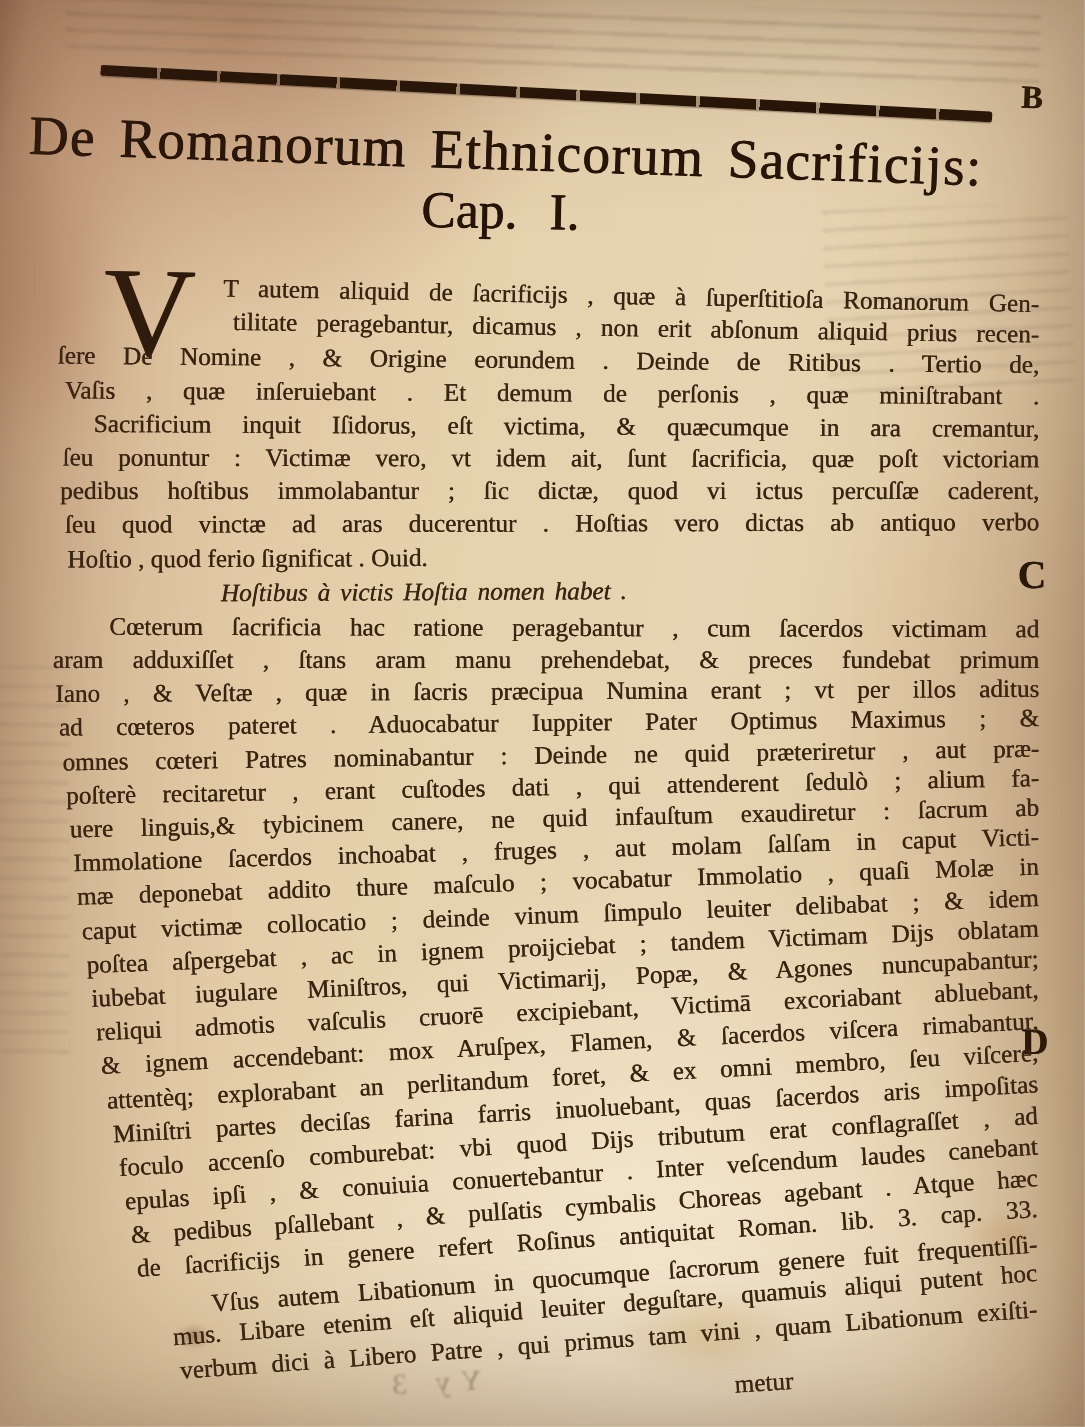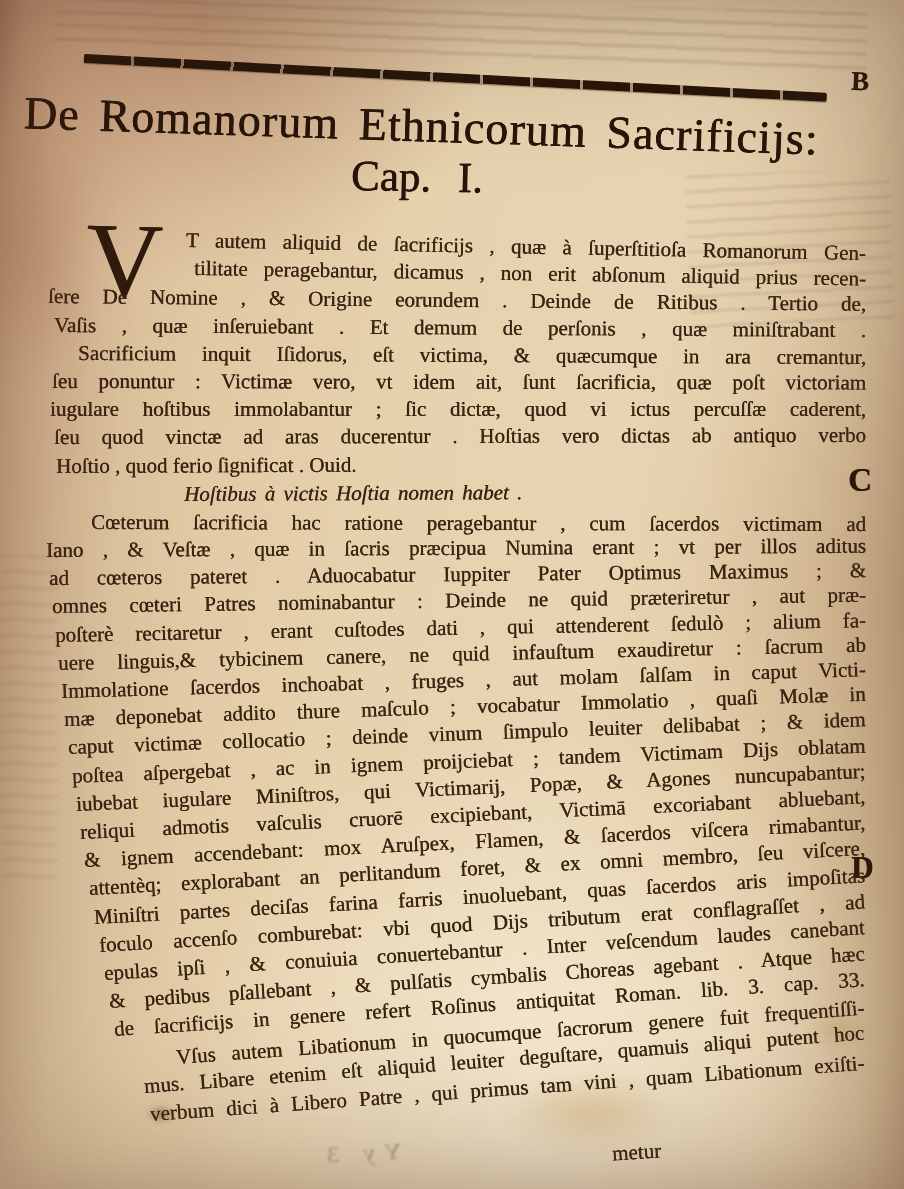--- a/index.html
+++ b/index.html
@@ -87,27 +87,28 @@
 <div class="drop-cap">V</div>
 
 <div class="body-text">
   <div class="ln" style="--ml:150px;--r:1.1deg">T autem aliquid de ſacrificijs , quæ à ſuperſtitioſa Romanorum Gen-</div>
   <div class="ln" style="--ml:158px;--r:0.9deg">tilitate peragebantur, dicamus , non erit abſonum aliquid prius recen-</div>
   <div class="ln" style="--ml:12px;--r:0.55deg">ſere De Nomine , &amp; Origine eorundem .  Deinde de Ritibus .  Tertio de,</div>
   <div class="ln" style="--ml:18px;--r:0.35deg">Vaſis , quæ inſeruiebant .  Et demum de perſonis , quæ miniſtrabant .</div>
 
   <div class="ln" style="--ml:42px;--r:0.3deg">Sacrificium inquit Iſidorus, eſt victima, &amp; quæcumque in ara cremantur,</div>
   <div class="ln" style="--ml:16px;--r:0.1deg">ſeu ponuntur : Victimæ vero, vt idem ait, ſunt ſacrificia, quæ poſt victoriam</div>
-  <div class="ln" style="--ml:14px;--r:0deg">iugulare hoſtibus immolabantur ; ſic dictæ, quod vi ictus percuſſæ caderent,</div>
+  <div class="ln" style="--ml:14px;--r:0deg">pedibus hoſtibus immolabantur ; ſic dictæ, quod vi ictus percuſſæ caderent,</div>
   <div class="ln" style="--ml:18px;--r:-0.15deg">ſeu quod vinctæ ad aras ducerentur .  Hoſtias vero dictas ab antiquo verbo</div>
   <div class="ln short" style="--ml:20px;--r:-0.25deg">Hoſtio , quod ferio ſignificat . Ouid.</div>
 
   <div class="ln short quote" style="--ml:148px;--r:-0.3deg">Hoſtibus à victis Hoſtia nomen habet .</div>
 
   <div class="ln" style="--ml:55px;--r:0.15deg">Cœterum ſacrificia hac ratione peragebantur , cum ſacerdos victimam ad</div>
+  <div class="ln" style="--ml:8px;--r:0deg">aram adduxiſſet , ſtans aram manu prehendebat, &amp; preces fundebat primum</div>
   <div class="ln" style="--ml:10px;--r:-0.3deg">Iano , &amp; Veſtæ ,  quæ in ſacris præcipua Numina erant ;  vt per illos aditus</div>
   <div class="ln" style="--ml:13px;--r:-0.55deg">ad cœteros pateret .  Aduocabatur Iuppiter Pater Optimus Maximus ;  &amp;</div>
   <div class="ln" style="--ml:16px;--r:-0.8deg">omnes cœteri Patres nominabantur : Deinde ne quid præteriretur , aut præ-</div>
   <div class="ln" style="--ml:19px;--r:-1.05deg">poſterè recitaretur , erant cuſtodes dati , qui attenderent ſedulò ;  alium fa-</div>
   <div class="ln" style="--ml:22px;--r:-1.3deg">uere linguis,&amp; tybicinem canere, ne quid infauſtum exaudiretur :  ſacrum ab</div>
   <div class="ln" style="--ml:25px;--r:-1.55deg">Immolatione ſacerdos inchoabat , fruges , aut molam ſalſam in caput Victi-</div>
   <div class="ln" style="--ml:28px;--r:-1.8deg">mæ deponebat addito thure maſculo ; vocabatur Immolatio , quaſi Molæ in</div>
   <div class="ln" style="--ml:32px;--r:-2deg">caput victimæ collocatio ; deinde vinum ſimpulo leuiter delibabat ;  &amp; idem</div>
   <div class="ln" style="--ml:36px;--r:-2.2deg">poſtea aſpergebat , ac in ignem proijciebat ; tandem Victimam Dijs oblatam</div>
   <div class="ln" style="--ml:40px;--r:-2.4deg">iubebat iugulare Miniſtros, qui Victimarij, Popæ, &amp; Agones nuncupabantur;</div>

